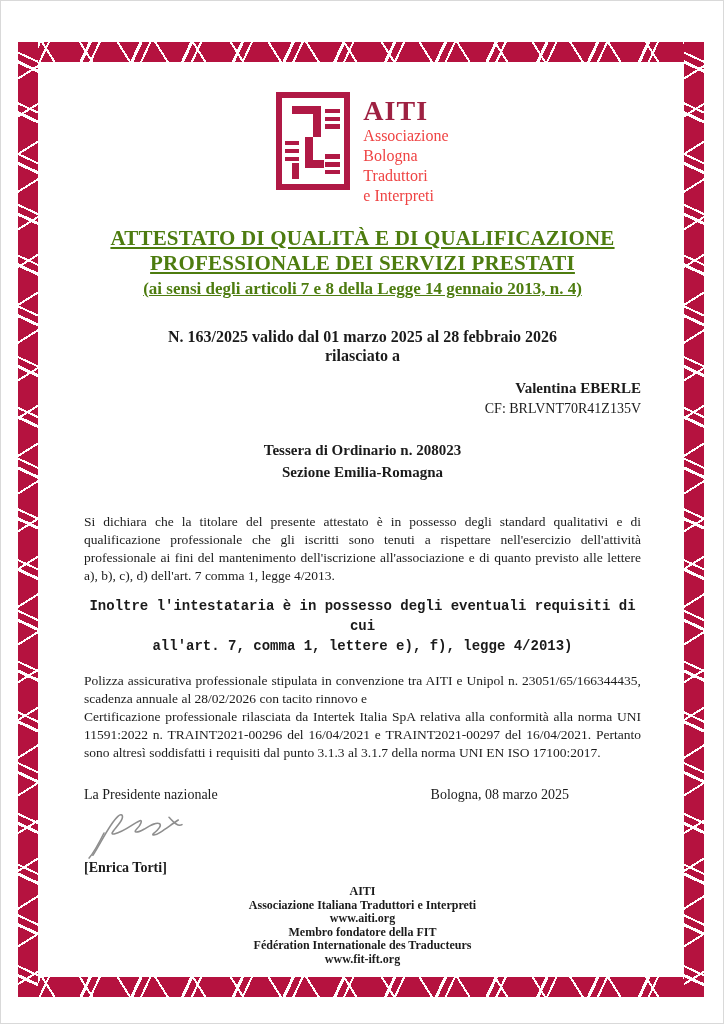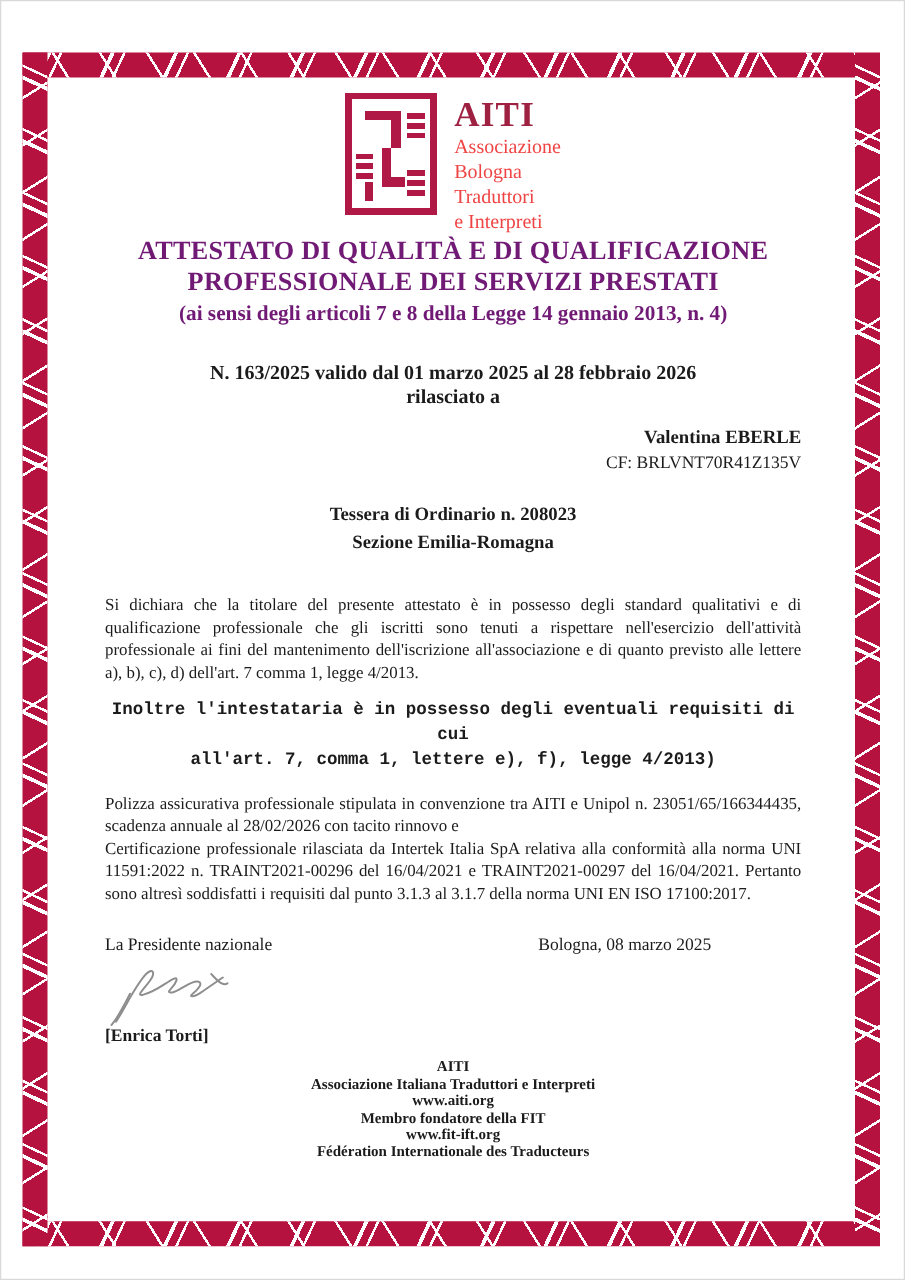--- a/index.html
+++ b/index.html
@@ -21,29 +21,29 @@
   .band-v {
     top:42px; width:20px; height:955px;
     background-image:
       repeating-linear-gradient(25deg, rgba(255,255,255,0) 0 18px, #fff 18px 21px, rgba(255,255,255,0) 21px 27px, #fff 27px 29px, rgba(255,255,255,0) 29px 46px),
       repeating-linear-gradient(148deg, rgba(255,255,255,0) 0 30px, #fff 30px 32px);
   }
   .band-left { left:18px; }
   .band-right { left:684px; }
 
   
-  .content { position:absolute; left:84px; width:557px; top:48px; text-align:center; }
+  .content { position:absolute; left:84px; width:557px; top:66px; text-align:center; }
 
   .logo-row { margin-top:26px; display:flex; justify-content:center; align-items:flex-start; gap:13px; text-align:left; }
   .logo-svg { display:block; }
   .logo-text { padding-top:4px; }
   .acronym { font-size:28px; line-height:30px; font-weight:bold; color:#9E2142; letter-spacing:1px; }
   .org-line { font-size:16px; line-height:20px; color:#ef4444; }
 
-  .title-block { margin-top:0; color:#701a75; }
+  .title-block { margin-top:20px; color:#4d7c0f;text-decoration:underline; }
   .title { font-size:21px; line-height:25px; font-weight:bold; letter-spacing:0.2px; }
   .subtitle { margin-top:2px; font-size:17px; line-height:22px; font-weight:bold; }
 
   .number-block { margin-top:27px; font-size:16px; line-height:19px;font-weight:bold; }
   .holder-block { margin-top:13px;text-align:right; }
   .holder-name { font-size:15px; line-height:21px; font-weight:bold; }
   .fiscal-code { font-size:14px; line-height:19px; }
   .membership-block { margin-top:21px; font-size:15px; line-height:22px; font-weight:bold; }
 
   .para { margin-top:30px; text-align:justify; font-size:13.5px; line-height:18px; }
@@ -148,18 +148,18 @@
       </svg>
     </div>
 
     <div class="signer-name">[Enrica Torti]</div>
 
     <div class="footer">
       <div>AITI</div>
       <div>Associazione Italiana Traduttori e Interpreti</div>
       <div>www.aiti.org</div>
       <div>Membro fondatore della FIT</div>
+      <div>Fédération Internationale des Traducteurs</div>
       <div>www.fit-ift.org</div>
-      <div>Fédération Internationale des Traducteurs</div>
     </div>
 
   </div>
 </div>
 
 </body></html>

